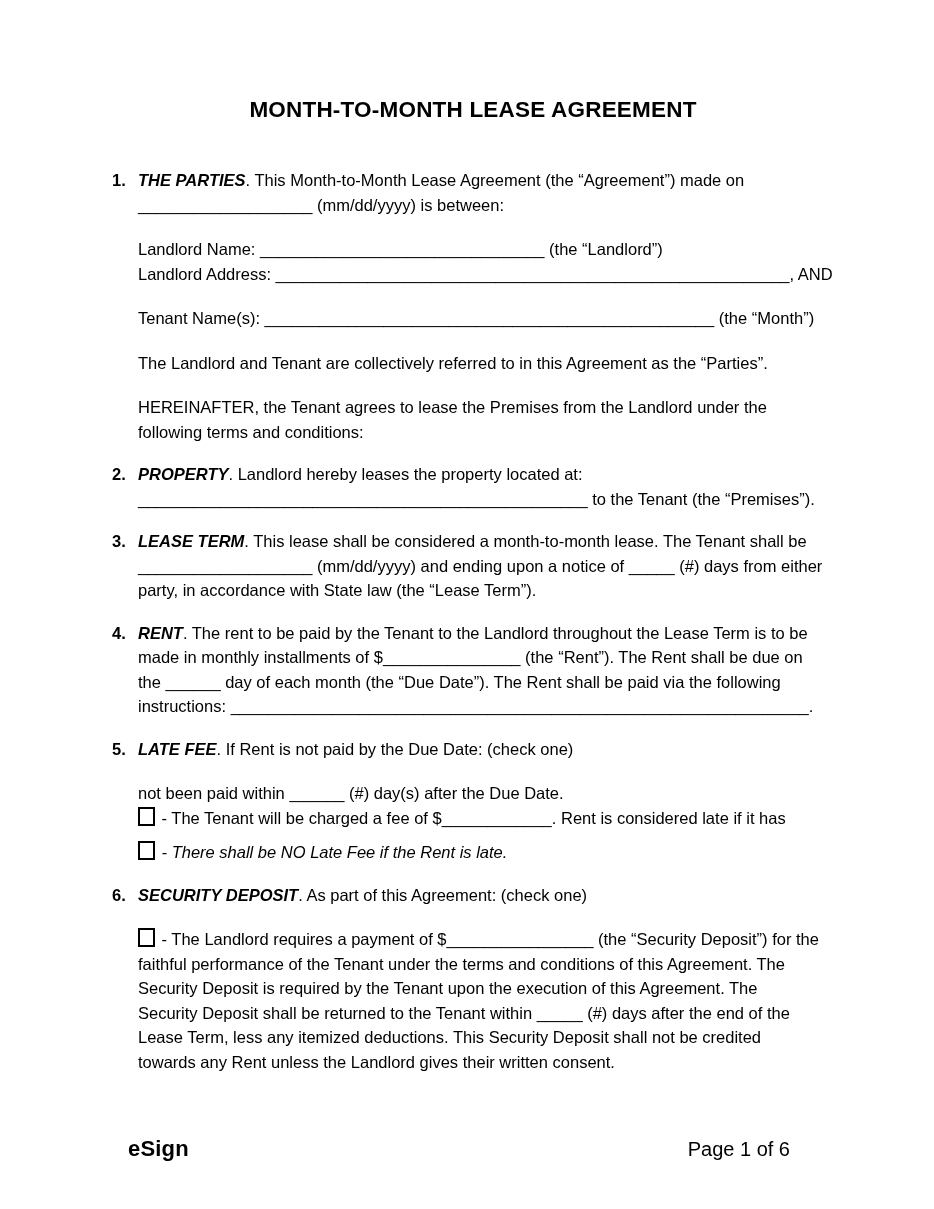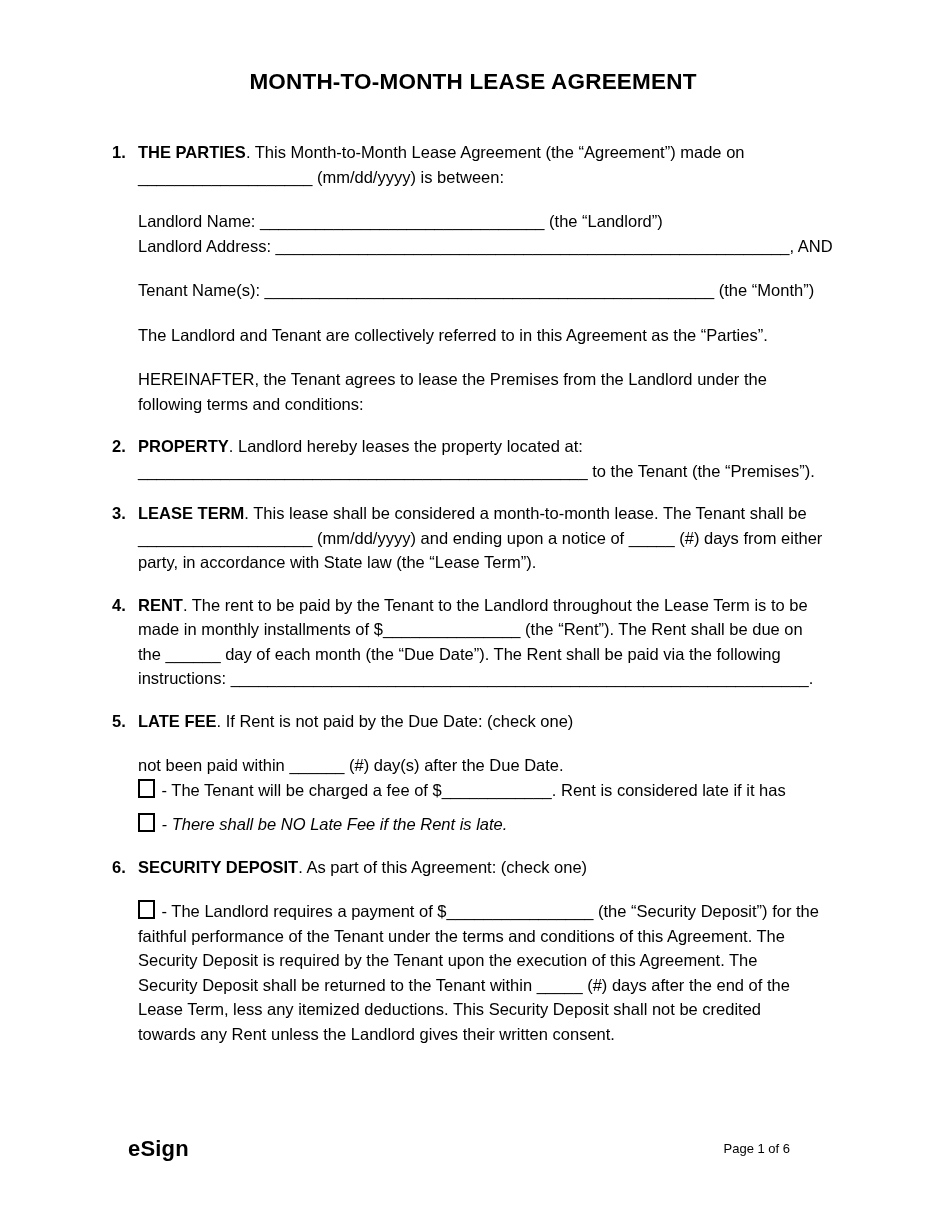--- a/index.html
+++ b/index.html
@@ -6,54 +6,54 @@
   body {
     width: 934px; height: 1209px;
     background: #ffffff;
     font-family: "Liberation Sans", "DejaVu Sans", sans-serif;
     font-size: 16.5px;
     line-height: 24.5px;
     color: #000;
     position: relative;
     overflow: hidden;
   }
-  .content { padding: 68px 100px 0 112px; }
+  .content { padding: 96px 100px 0 112px; }
   h1.doc-title {
     margin: 0 0 44px 0;
     text-align: center;
     font-size: 22.5px;
     line-height: 28px;
     font-weight: bold;
     letter-spacing: 0.2px;
   }
   .sec { display: flex; margin-top: 18px; }
   .sec .num { width: 26px; flex: none; font-weight: bold; }
   .sec .body { flex: 1; min-width: 0; }
   .para { margin-top: 20px; }
   .para-sm { margin-top: 10px; font-style: italic; }
   .line { white-space: pre; }
-  b { font-weight: bold; }
+  b { font-weight: bold; font-style: italic; }
   .blank { white-space: pre; letter-spacing: 0; }
   .checkbox {
     display: inline-block;
     width: 13px; height: 15px;
     border: 2px solid #000;
     vertical-align: -2px;
     margin-right: 2px;
     background: #fff;
   }
   .footer {
     position: absolute;
     left: 128px; right: 144px; top: 1134px;
     display: flex;
     justify-content: space-between;
     align-items: flex-end;
   }
   .brand { font-size: 22px; font-weight: 800; letter-spacing: 0.2px; line-height: 26px; }
-  .page-num { font-size: 13px; padding-top: 3px; }
+  .page-num { font-size: 20px; padding-top: 3px; }
 </style>
 </head>
 <body>
 
 <div class="content">
 
   <h1 class="doc-title">MONTH-TO-MONTH LEASE AGREEMENT</h1>
 
   <div class="sec">
     <div class="num">1.</div>

